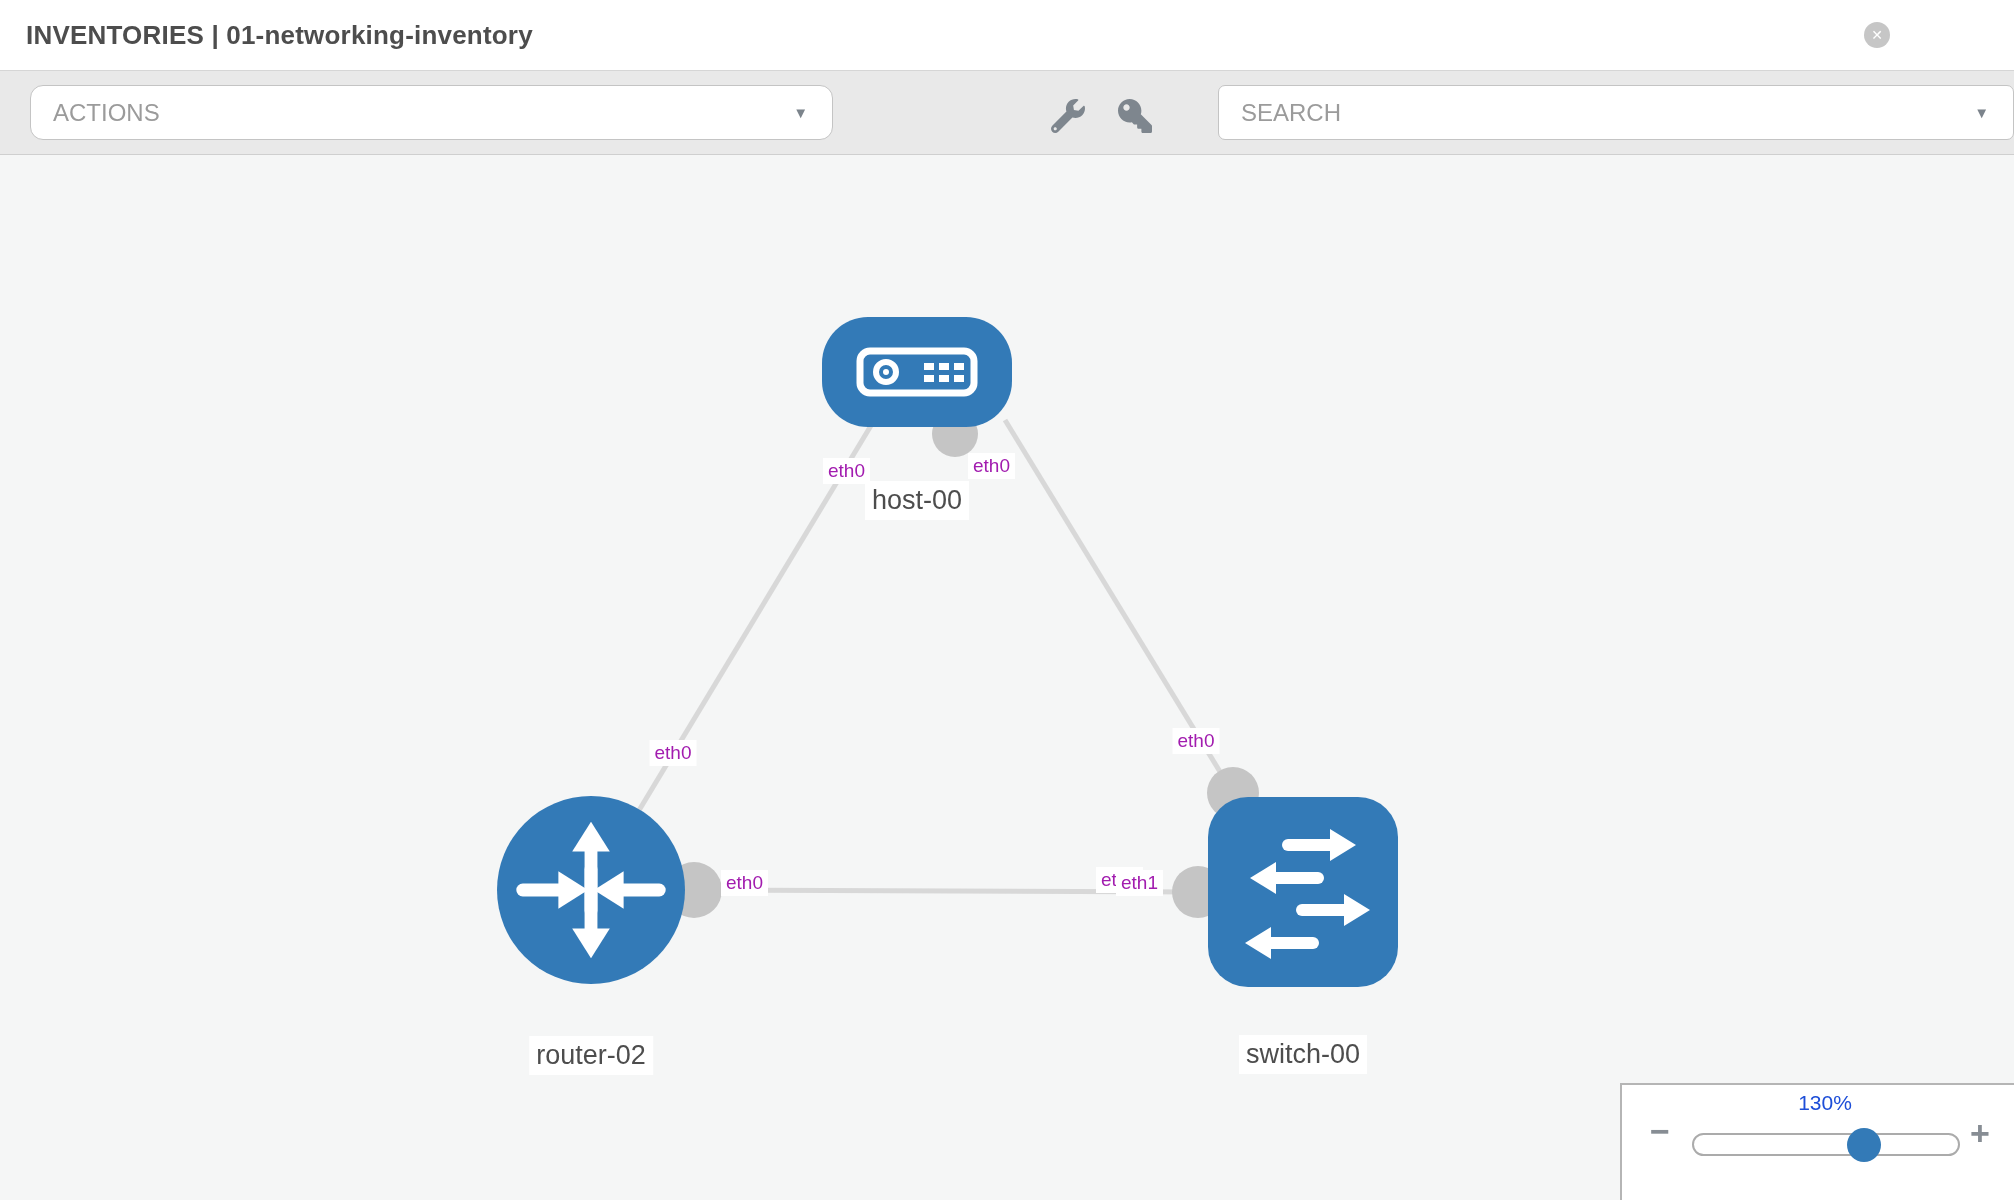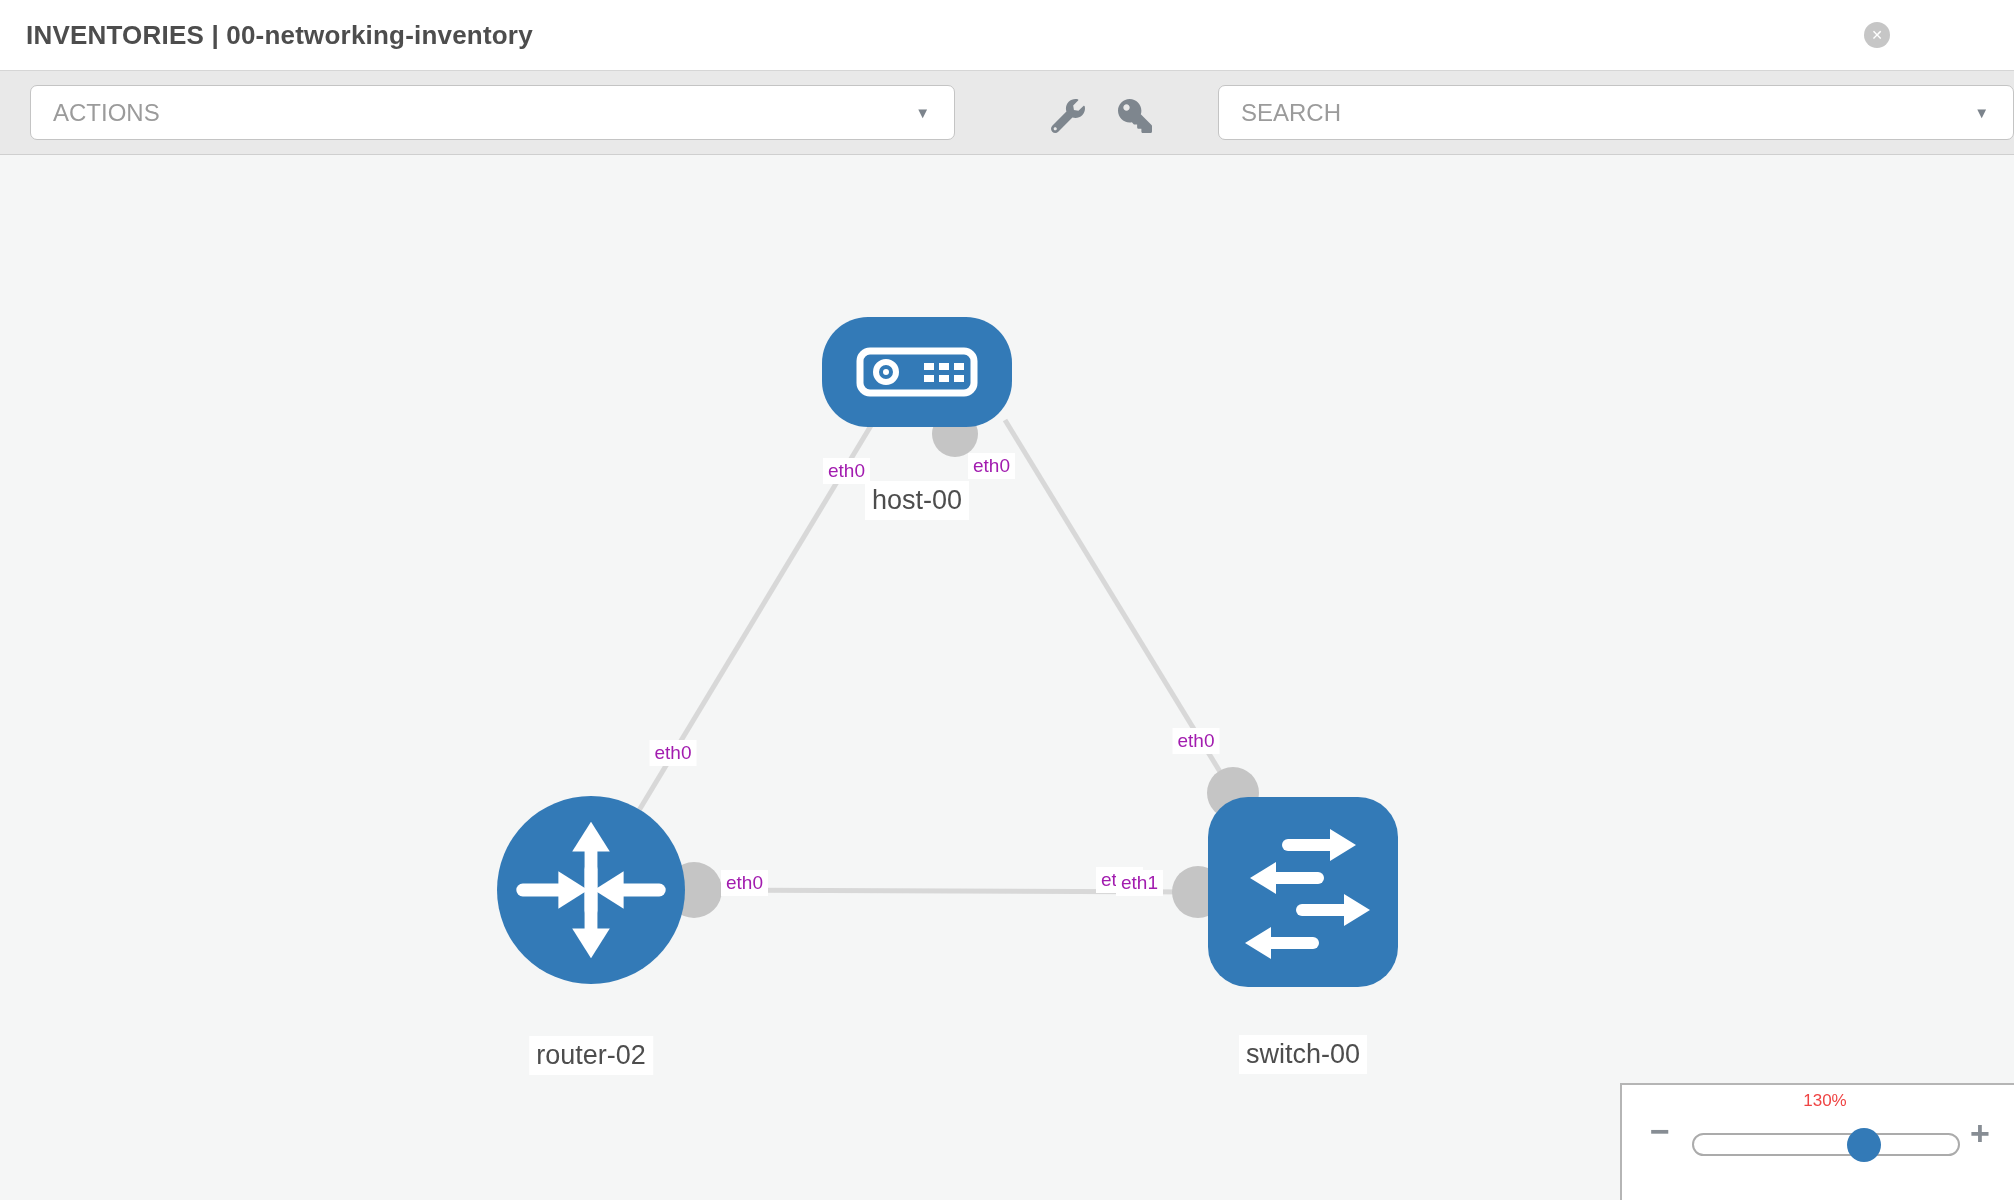--- a/index.html
+++ b/index.html
@@ -19,21 +19,21 @@
   
   .toolbar { position:absolute; left:0; top:70px; width:2014px; height:85px;
             background:#e9e9e9; border-top:1px solid #d6d6d6; border-bottom:1px solid #cfcfcf;
             z-index:10; }
   .select { position:absolute; top:14px; height:55px; background:#ffffff;
             border:1px solid #c4c4c4; border-radius:7px; }
   .select .sel-label { position:absolute; left:22px; top:0; line-height:53px;
             font-size:24px; color:#9b9b9b; }
   .select .caret { position:absolute; right:24px; top:0; line-height:53px;
             font-size:15px; color:#7c848c; }
-  .select-actions { left:30px; width:925px; }
+  .select-actions { left:30px; width:803px;border-radius:13px; }
   .select-search  { left:1184px; width:796px;margin-left:34px; }
   .tool-icon { position:absolute; top:28px; width:34px; height:34px; cursor:pointer; }
   .tool-icon svg { width:100%; height:100%; fill:#7e868e; }
   .icon-wrench { left:1051px; }
   .icon-key    { left:1118px; }
   svg.links { position:absolute; left:0; top:0; width:2014px; height:1200px; z-index:1; }
 
   .node { position:absolute; background:#337ab7; z-index:3; cursor:pointer;
           display:flex; align-items:center; justify-content:center; }
   .node-host   { left:822px;  top:317px; width:190px; height:110px; border-radius:46px; }
@@ -45,21 +45,21 @@
           white-space:nowrap; }
   .node-label { font-size:27px; padding:4px 7px; transform:translateX(-50%);margin-top:40px; }
   .if-label   { font-size:19px; color:#a21caf; padding:2px 5px; }
   .if-center  { transform:translateX(-50%); }
 
   
   .zoom-panel { position:absolute; left:1620px; top:1083px; width:394px; height:117px;
           background:#ffffff; border-left:2px solid #b5b5b5; border-top:2px solid #b5b5b5;
           z-index:12; }
   .zoom-percent { position:absolute; left:203px; top:6px; transform:translateX(-50%);
-          font-size:17px; color:#ef4444; }
+          font-size:21px; color:#1d4ed8; }
   .zoom-minus, .zoom-plus { position:absolute; color:#878d94; font-weight:700; cursor:pointer; }
   .zoom-minus { left:28px; top:27px; font-size:34px; }
   .zoom-plus  { left:348px; top:29px; font-size:34px; }
   .zoom-track { position:absolute; left:70px; top:48px; width:268px; height:23px;
           border:2px solid #ababab; border-radius:12px; background:#ffffff; cursor:pointer; }
   .zoom-thumb { position:absolute; left:225px; top:43px; width:34px; height:34px;
           border-radius:50%; background:#337ab7; cursor:pointer; }
 </style>
 </head>
 <body>
@@ -134,21 +134,21 @@
 
   <div class="zoom-panel">
     <div class="zoom-percent">130%</div>
     <div class="zoom-minus">−</div>
     <div class="zoom-track"></div>
     <div class="zoom-thumb"></div>
     <div class="zoom-plus">+</div>
   </div>
 
   <div class="header">
-    <div class="title">INVENTORIES | 00-networking-inventory</div>
+    <div class="title">INVENTORIES | 01-networking-inventory</div>
     <div class="close-btn">✕</div>
   </div>
 
   <div class="toolbar">
     <div class="select select-actions">
       <span class="sel-label">ACTIONS</span>
       <span class="caret">▼</span>
     </div>
 
     <div class="tool-icon icon-wrench">

